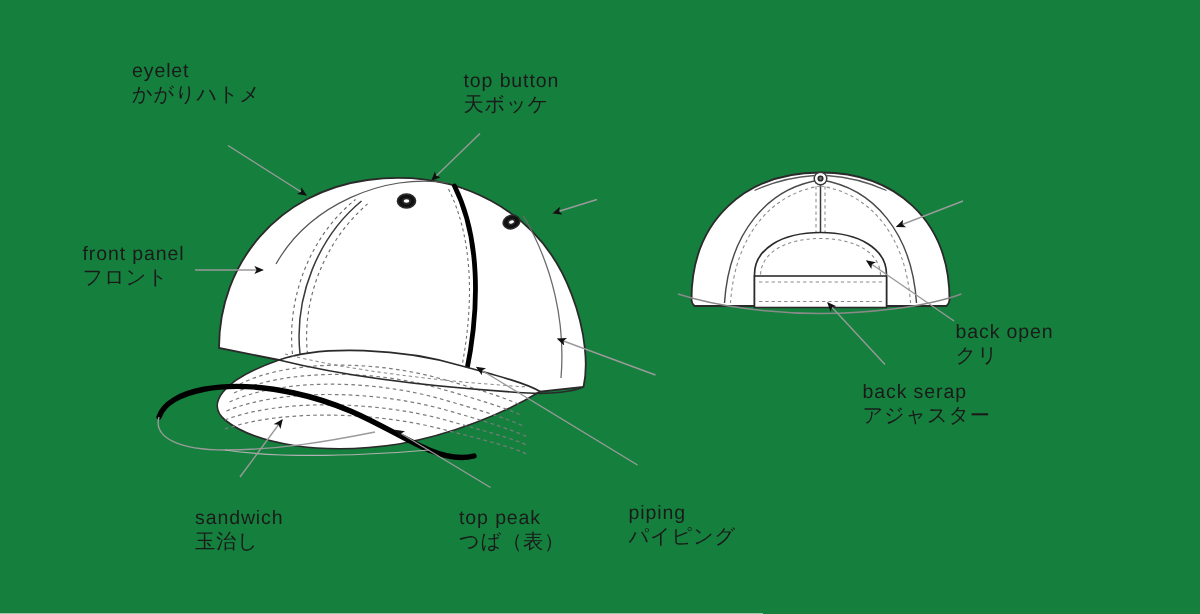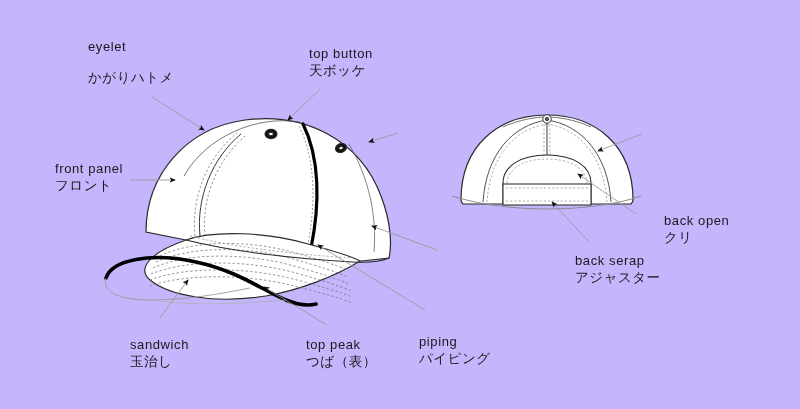--- a/index.html
+++ b/index.html
@@ -4,21 +4,21 @@
 <style>
   html, body {
     margin: 0;
     padding: 0;
     background: #ffffff;
   }
   #root {
     position: relative;
     width: 800px;
     height: 409px;
-    background: #c4b5fd;
+    background: #15803d;
     overflow: hidden;
     font-family: "Liberation Sans", "DejaVu Sans", sans-serif;
   }
   #diagram-svg {
     position: absolute;
     left: 0;
     top: 0;
     width: 800px;
     height: 409px;
   }
@@ -40,21 +40,20 @@
     display: block;
     font-size: 13.5px;
     font-family: "DejaVu Sans", sans-serif;
     letter-spacing: 0.5px;
   }
   .label .jp2 {
     display: block;
     font-size: 13.5px;
     font-family: "DejaVu Sans", sans-serif;
     letter-spacing: 0.5px;
-    margin-top: 14px;
   }
 </style>
 </head>
 <body>
 
 <div id="root">
 
   <svg id="diagram-svg" viewBox="0 0 800 409">
     <defs>
       <marker id="arrowhead" markerWidth="7" markerHeight="7" refX="6" refY="3" orient="auto">
@@ -163,21 +162,21 @@
     <span class="jp">天ボッケ</span>
   </div>
 
 
 
   <div class="label" style="left:55px; top:160px;">
     <span class="en">front panel</span>
     <span class="jp">フロント</span>
   </div>
 
-  <div class="label" style="left:664px; top:212px;">
+  <div class="label" style="left:637px; top:212px;">
     <span class="en">back open</span>
     <span class="jp">クリ</span>
   </div>
 
 
   <div class="label" style="left:575px; top:252px;">
     <span class="en">back serap</span>
     <span class="jp">アジャスター</span>
   </div>
 

